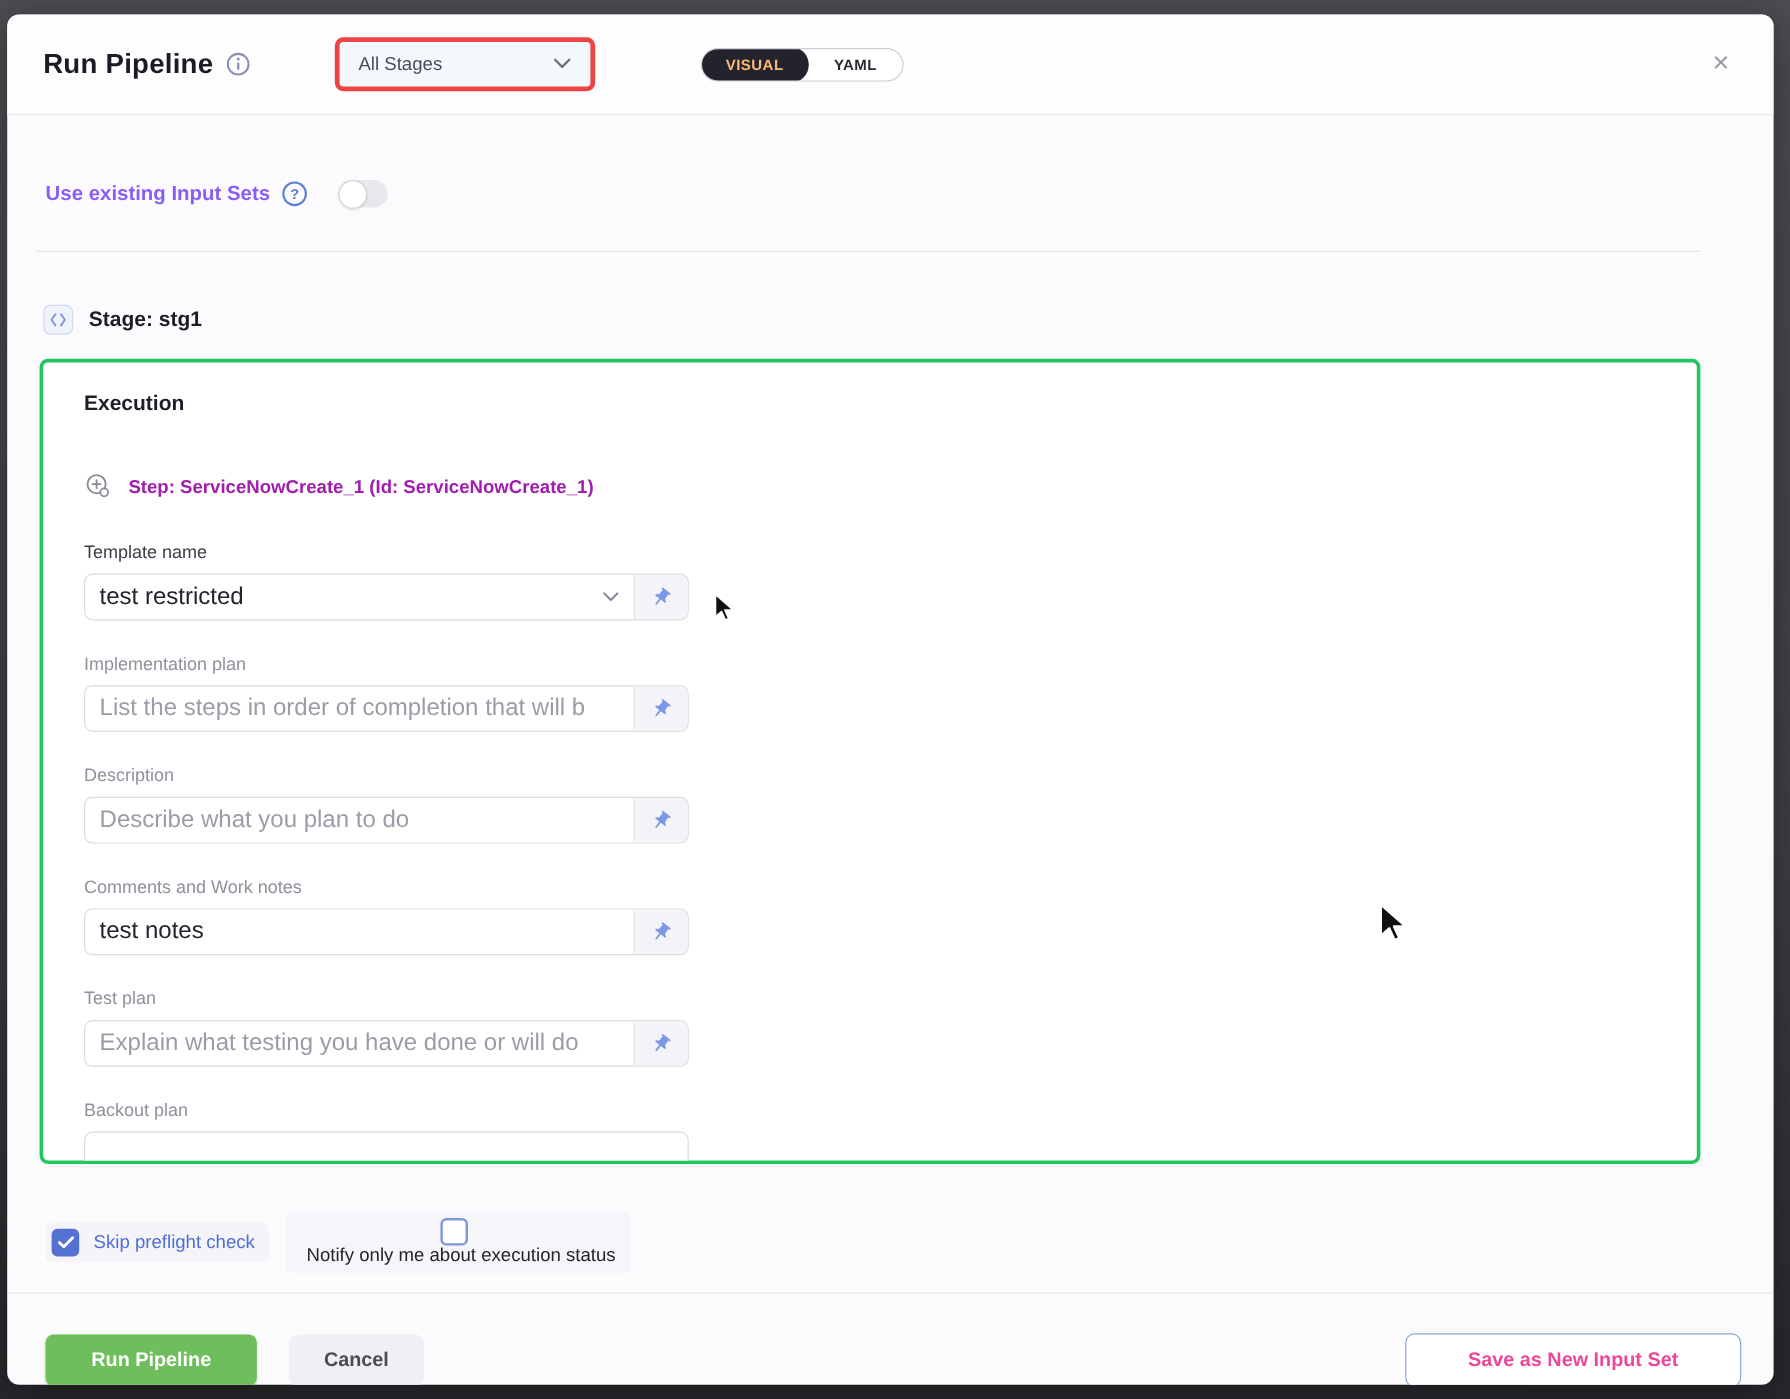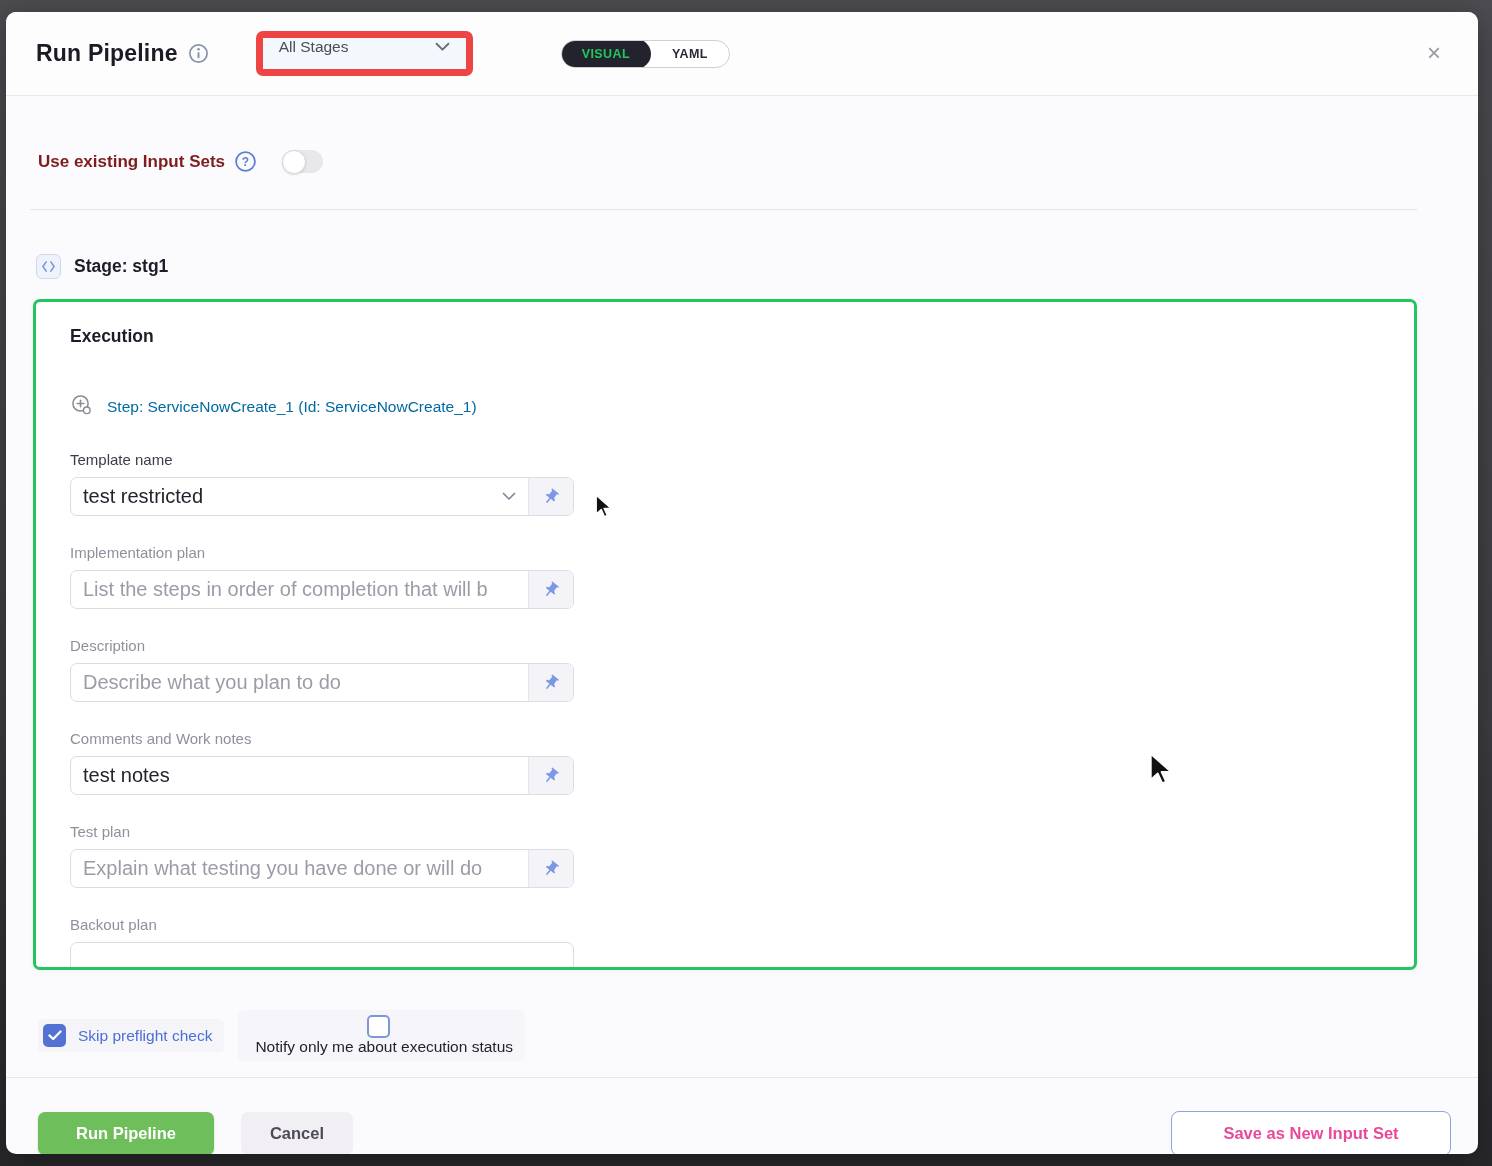--- a/index.html
+++ b/index.html
@@ -28,61 +28,61 @@
     background: #fdfdfe;
     border-bottom: 1px solid #e8e8ec;
     display: flex;
     align-items: center;
     padding: 0 28px 0 30px;
     flex: 0 0 auto;
   }
   .title { font-size: 23px; font-weight: 700; color: #1b1b25; letter-spacing: .2px; }
   .info-icon { margin-left: 10px; display: inline-flex; }
   .stages-select {
-    margin-left: 47px;
+    margin-left: 70px;
     width: 217px; height: 45px;
     background: #f3f8fc;
-    border: 7px solid #ef4444;
+    border: 4px solid #ef4444;
     border-radius: 7px;
-    display: flex; 
+    display: flex; align-items: center;
     padding: 0 16px;
     cursor: pointer;
   }
   .stages-select .sel-text { font-size: 15.5px; color: #4a4c5a; flex: 1; }
   .seg-toggle {
     margin-left: 88px;
     display: flex; align-items: center;
     border: 1px solid #cfcfd6;
     border-radius: 999px;
     background: #fff;
     height: 28px;
     overflow: hidden;
   }
   .seg {
     font-size: 12.5px; font-weight: 700; letter-spacing: .4px;
     padding: 0 21px; height: 28px; line-height: 28px;
     color: #2a2a35; cursor: pointer;
   }
   .seg.active {
-    background: #23232e; color: #22c55e; border-radius: 999px;
+    background: #23232e; color: #fdba74; border-radius: 999px;
     margin: -1px 0 -1px -1px; height: 30px; line-height: 30px;
   }
   .close-btn {
     margin-left: auto;
     font-size: 24px; color: #9a9aa3;
     width: 32px; height: 32px; line-height: 30px; text-align: center;
     cursor: pointer; user-select: none;
   }
   
   .modal-body { flex: 1 1 auto; position: relative; padding: 0 0 0 0; }
   .inputsets-row {
     display: flex; align-items: center;
     padding: 38px 0 0 32px;
   }
-  .inputsets-label { font-size: 17px; font-weight: 700; color: #7f1d1d; }
+  .inputsets-label { font-size: 17px; font-weight: 700; color: #8b5cf6; }
   .help-icon { margin-left: 9px; display: inline-flex; }
   .toggle {
     margin-left: 25px;
     width: 41px; height: 23px;
     background: #e7e7ec;
     border-radius: 999px;
     position: relative;
     cursor: pointer;
   }
   .toggle .knob {
@@ -108,21 +108,21 @@
     height: 671px;
     background: #fff;
     border: 3px solid #22c55e;
     border-radius: 7px;
     box-shadow: 0 1px 4px rgba(30,30,50,.05);
     padding: 24px 34px 0 34px;
     overflow: hidden;
   }
   .exec-heading { font-size: 17.5px; font-weight: 700; color: #1d1d27; }
   .step-row { display: flex; align-items: center; margin-top: 46px; }
-  .step-title { margin-left: 14px; font-size: 15.5px; font-weight: 400; color: #0369a1; }
+  .step-title { margin-left: 14px; font-size: 15.5px; font-weight: 700; color: #a21caf; }
   .field-label { margin: 28px 0 9px 0; font-size: 15px; color: #8f909c; }
   .field-label.dark { color: #3c3c48; margin-top: 31px; }
   .text-field {
     width: 504px; height: 39px;
     background: #fff;
     border: 1px solid #dcdce3;
     border-radius: 7px;
     display: flex; align-items: stretch;
     overflow: hidden;
     cursor: text;

